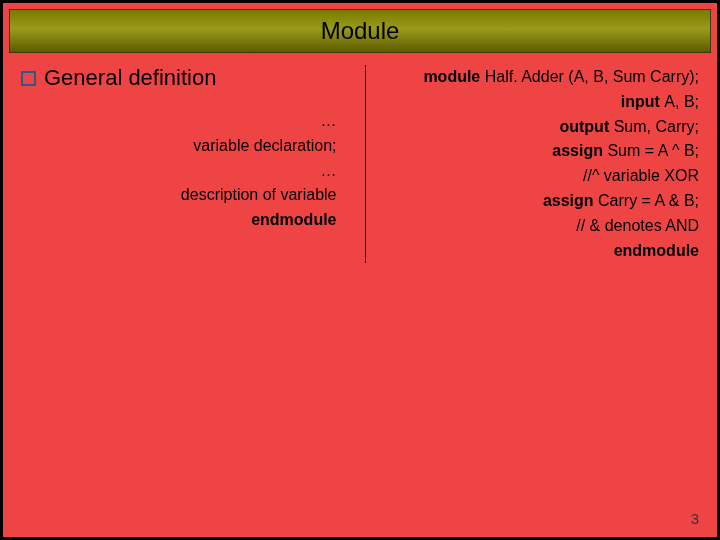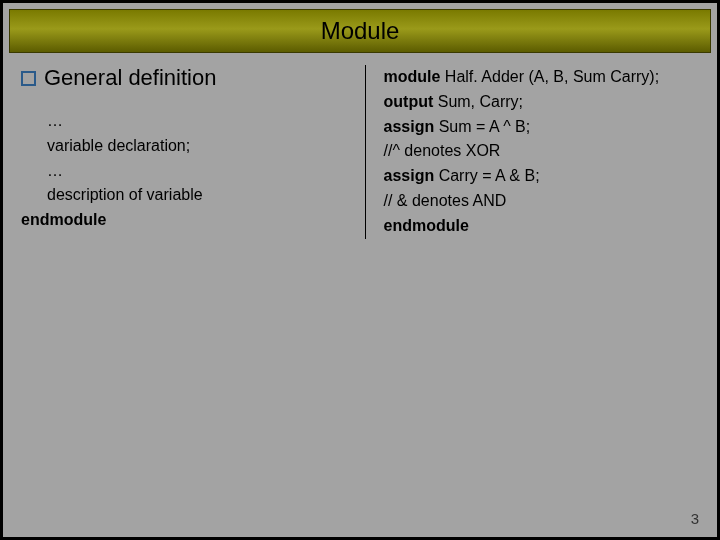--- a/index.html
+++ b/index.html
@@ -8,21 +8,22 @@
     height: 540px;
     background: #fff;
     font-family: Tahoma, Verdana, sans-serif;
     position: relative;
   }
   .slide {
     width: 720px;
     height: 540px;
     border: 3px solid #000;
     position: relative;
-    background: #a3a3a3;
+    background: #ef4444;
+    text-align: right;
   }
   .title-bar {
     margin: 6px 6px 0 6px;
     height: 44px;
     background: linear-gradient(to bottom, #7a7a00 0%, #9a9a1a 45%, #5c5c00 100%);
     border: 1px solid #3a3a00;
     display: flex;
     align-items: center;
     justify-content: center;
   }
@@ -94,23 +95,24 @@
           <div class="code-line indent"><span>variable declaration;</span></div>
           <div class="code-line indent"><span>…</span></div>
           <div class="code-line indent"><span>description of variable</span></div>
           <div class="code-line"><span class="b">endmodule</span></div>
         </div>
     </div>
 
     <div class="col col-right">
       <div class="code-block" id="right-lines">
           <div class="code-line"><span class="b">module </span><span>Half. Adder (A, B, Sum Carry);</span></div>
+          <div class="code-line"><span class="b">input </span><span>A, B;</span></div>
           <div class="code-line"><span class="b">output </span><span>Sum, Carry;</span></div>
           <div class="code-line"><span class="b">assign </span><span>Sum = A ^ B;</span></div>
-          <div class="code-line"><span>//^ denotes XOR</span></div>
+          <div class="code-line"><span>//^ variable XOR</span></div>
           <div class="code-line"><span class="b">assign </span><span>Carry = A &amp; B;</span></div>
           <div class="code-line"><span>// &amp; denotes AND</span></div>
           <div class="code-line"><span class="b">endmodule</span></div>
         </div>
     </div>
 
   </div>
 
   <div class="page-num">3</div>
 

